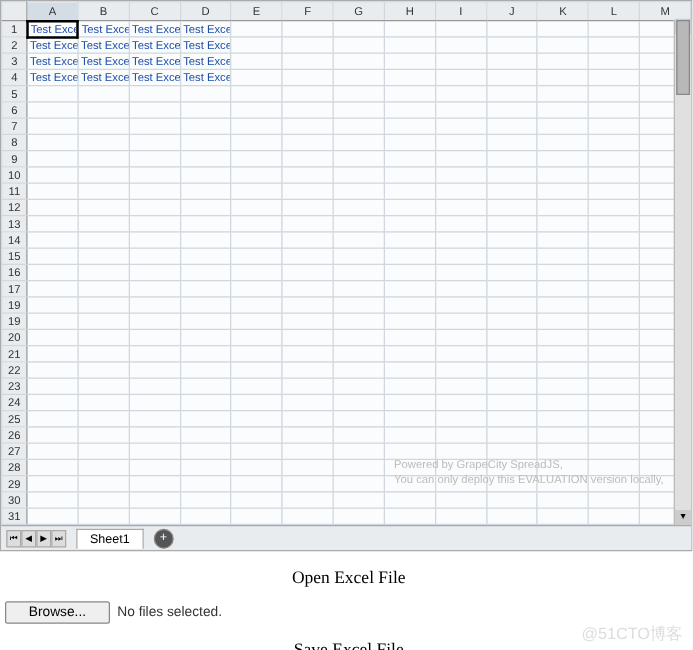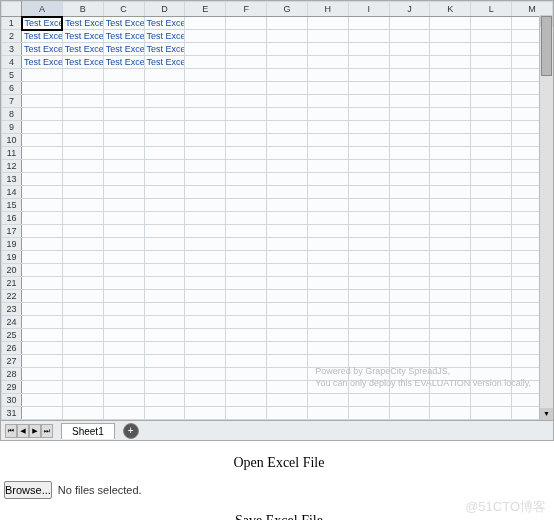--- a/index.html
+++ b/index.html
@@ -19,21 +19,21 @@
     .tab-nav { display: flex; gap: 0; }
     .nav-btn { width: 12px; height: 14px; background: #ddd; border: 1px solid #aaa; font-size: 7px; display: flex; align-items: center; justify-content: center; cursor: pointer; }
     .sheet-tab { background: #fff; border: 1px solid #aaa; border-bottom: none; padding: 2px 10px; font-size: 10px; margin-left: 6px; cursor: pointer; }
     .add-sheet { width: 16px; height: 16px; border-radius: 50%; border: 1px solid #888; background: #555; color: #fff; display: flex; align-items: center; justify-content: center; font-size: 10px; margin-left: 6px; cursor: pointer; }
     .vscroll { position: absolute; right: 0; top: 15px; bottom: 20px; width: 14px; background: #e0e0e0; border-left: 1px solid #bbb; }
     .vscroll .thumb { position: absolute; top: 0; left: 1px; right: 1px; height: 60px; background: #b8b8b8; border: 1px solid #888; }
     .vscroll .arrow { position: absolute; left: 0; right: 0; height: 12px; background: #ccc; font-size: 7px; text-align: center; line-height: 12px; }
     .vscroll .arrow.up { top: -1px; } .vscroll .arrow.down { bottom: 0; }
     .section-label { font-family: "Times New Roman", serif; font-size: 14px; margin: 14px 0 10px 4px; text-align: center; }
     .file-row { display: flex; align-items: center; gap: 6px; margin: 6px 0 10px 4px; }
-    .browse-btn, .save-btn { font-size: 11px; padding: 2px 0; background: #efefef; border: 1px solid #888; border-radius: 2px; cursor: pointer; }
+    .browse-btn, .save-btn { font-size: 11px; padding: 2px 18px; background: #efefef; border: 1px solid #888; border-radius: 2px; cursor: pointer; }
     .file-status { font-size: 11px; color: #333; }
     .blog-wm { position: fixed; right: 8px; bottom: 4px; color: #ddd; font-size: 13px; }
   </style>
 </head>
 <body>
 
 <div class="spreadsheet">
   <div class="grid-wrap">
     <table>
       <thead>

